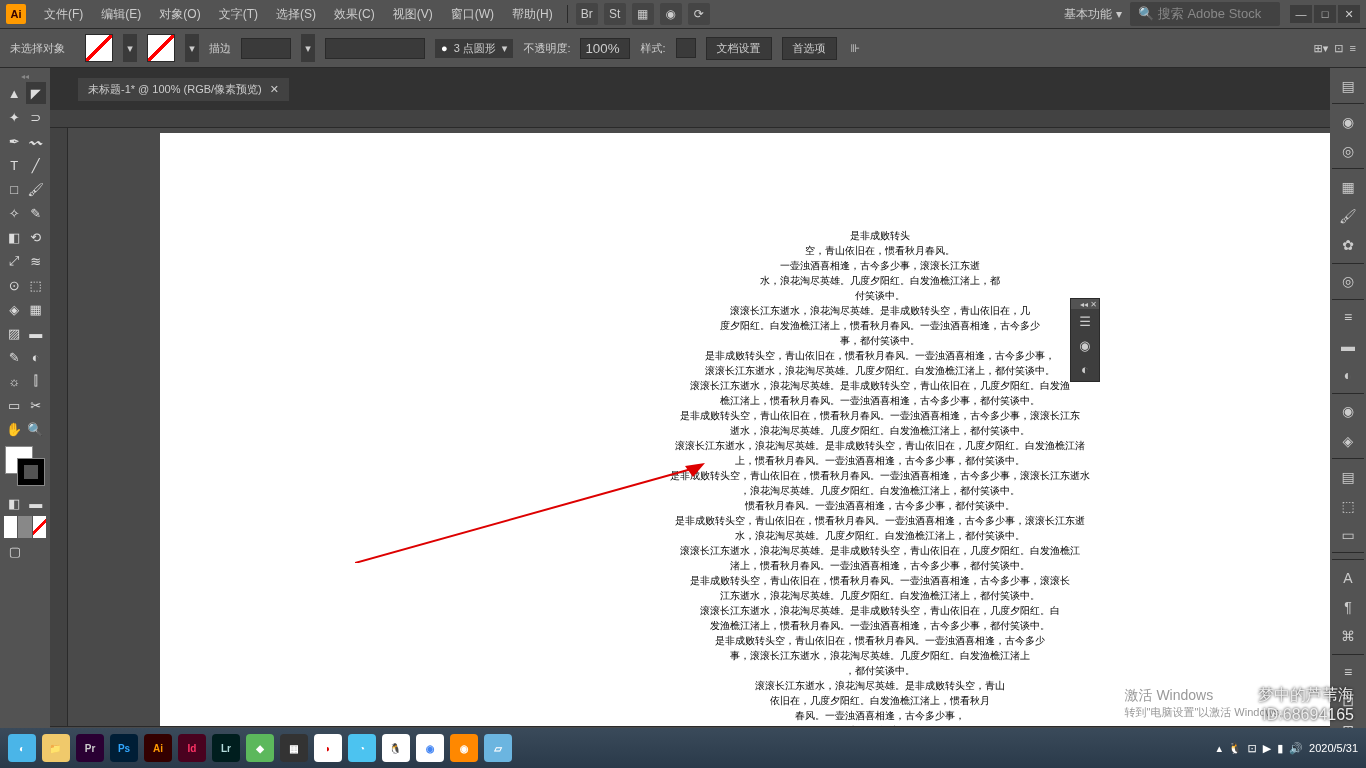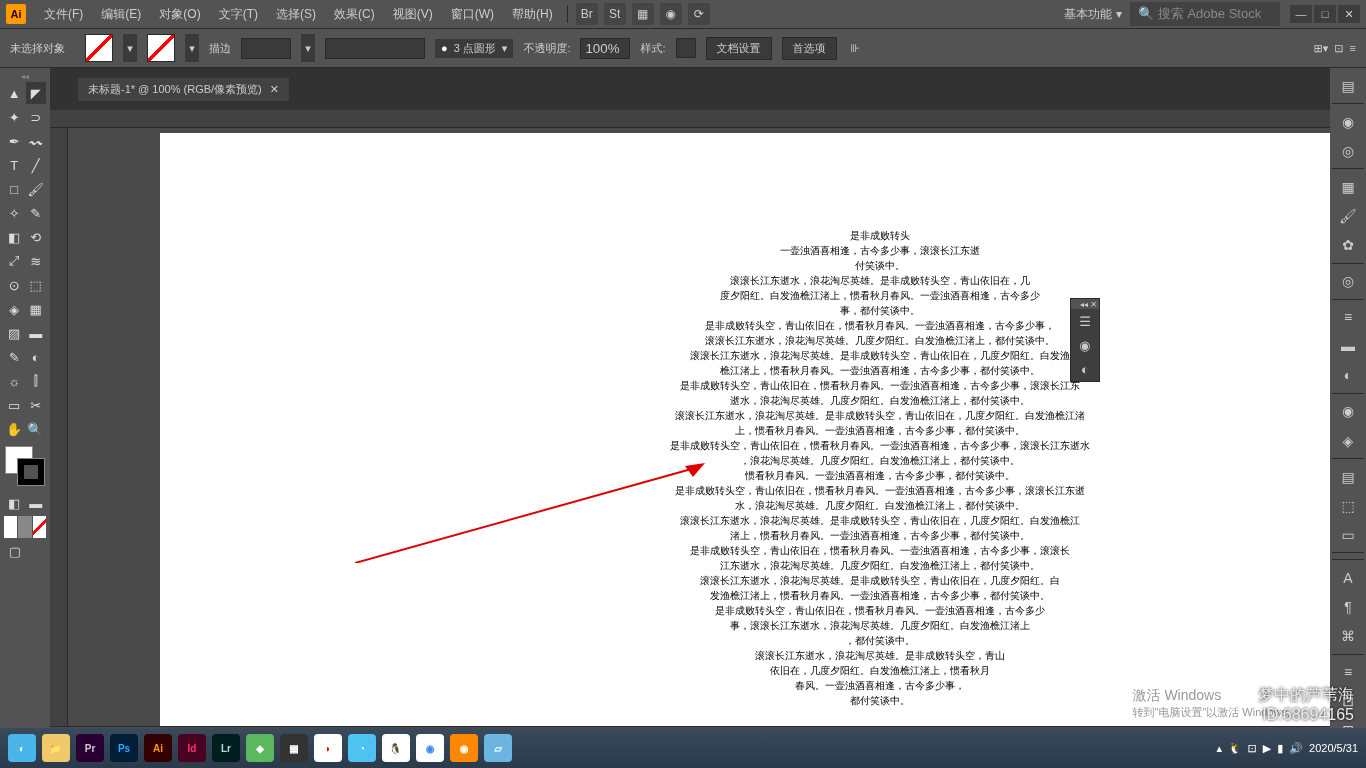--- a/index.html
+++ b/index.html
@@ -49,21 +49,21 @@
 .dock-icon{width:28px;height:28px;display:flex;align-items:center;justify-content:center;font-size:14px;color:#ccc;margin:0 auto;}
 .dock-sep{height:1px;background:#2a2a2a;margin:2px 0;}
 .statusbar{height:22px;background:#4a4a4a;border-top:1px solid #2a2a2a;display:flex;align-items:center;padding:0 10px;font-size:11px;gap:10px;}
 .zoom-box{background:#3a3a3a;padding:1px 6px;}
 .nav-arrows{display:flex;gap:4px;}
 .nav-arrows span{color:#888;}
 .taskbar{position:absolute;bottom:0;left:0;right:0;height:40px;background:linear-gradient(#3a4a5a,#2a3a4a);display:flex;align-items:center;padding:0 8px;gap:6px;}
 .task-icon{width:38px;height:32px;display:flex;align-items:center;justify-content:center;border-radius:2px;font-size:16px;}
 .task-icon.adobe{width:28px;height:28px;border-radius:4px;font-size:10px;font-weight:bold;}
 .tray{margin-left:auto;display:flex;align-items:center;gap:6px;font-size:11px;color:#fff;}
-.activate{position:absolute;right:68px;bottom:48px;color:#999;font-size:14px;}
+.activate{position:absolute;right:76px;bottom:48px;color:#999;font-size:14px;}
 .activate .sub{font-size:11px;}
 .watermark{position:absolute;right:12px;bottom:44px;color:#eee;font-size:16px;text-align:right;text-shadow:0 0 3px #000;}
 </style>
 </head>
 <body>
 
 <div class="menubar">
   <div class="ai-logo">Ai</div>
   <div class="menu-item">文件(F)</div>
   <div class="menu-item">编辑(E)</div>
@@ -212,21 +212,23 @@
         <span>未标题-1* @ 100% (RGB/像素预览)</span>
         <span class="tab-close">✕</span>
       </div>
     </div>
     <div class="hruler"></div>
     <div class="canvas-wrap">
       <div class="vruler"></div>
       <div class="artboard">
         <div class="heart-text">
           <div>是非成败转头</div>
+          <div>空，青山依旧在，惯看秋月春风。</div>
           <div>一壶浊酒喜相逢，古今多少事，滚滚长江东逝</div>
+          <div>水，浪花淘尽英雄。几度夕阳红。白发渔樵江渚上，都</div>
           <div>付笑谈中。</div>
           <div>滚滚长江东逝水，浪花淘尽英雄。是非成败转头空，青山依旧在，几</div>
           <div>度夕阳红。白发渔樵江渚上，惯看秋月春风。一壶浊酒喜相逢，古今多少</div>
           <div>事，都付笑谈中。</div>
           <div>是非成败转头空，青山依旧在，惯看秋月春风。一壶浊酒喜相逢，古今多少事，</div>
           <div>滚滚长江东逝水，浪花淘尽英雄。几度夕阳红。白发渔樵江渚上，都付笑谈中。</div>
           <div>滚滚长江东逝水，浪花淘尽英雄。是非成败转头空，青山依旧在，几度夕阳红。白发渔</div>
           <div>樵江渚上，惯看秋月春风。一壶浊酒喜相逢，古今多少事，都付笑谈中。</div>
           <div>是非成败转头空，青山依旧在，惯看秋月春风。一壶浊酒喜相逢，古今多少事，滚滚长江东</div>
           <div>逝水，浪花淘尽英雄。几度夕阳红。白发渔樵江渚上，都付笑谈中。</div>

